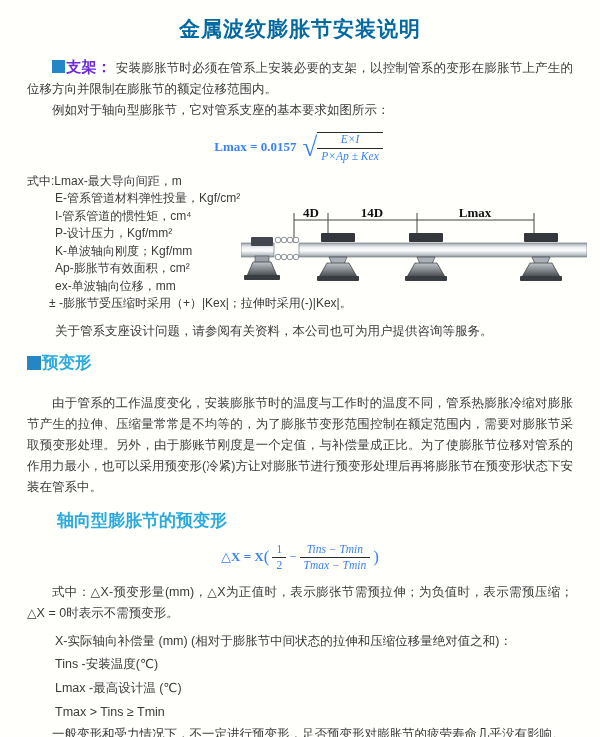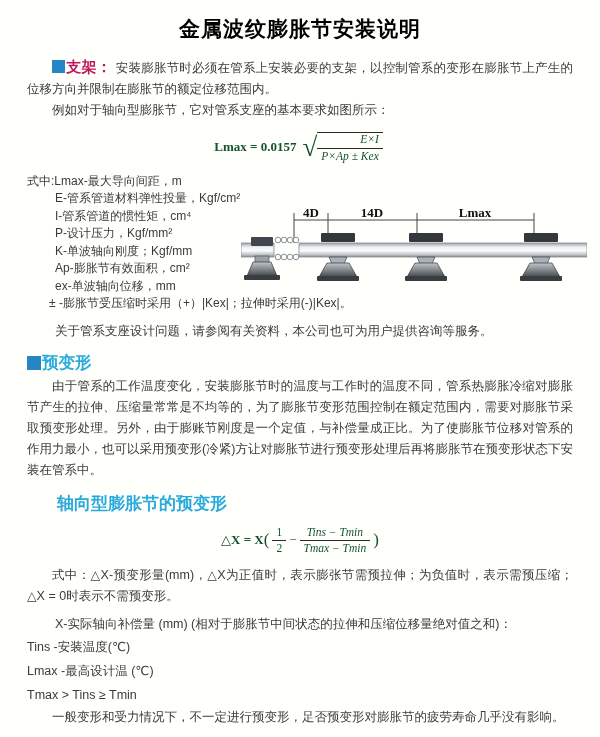--- a/index.html
+++ b/index.html
@@ -3,66 +3,66 @@
 <meta charset="utf-8">
 <style>
   html,body{margin:0;padding:0;}
   body{
     width:600px;height:737px;background:#fffffc;overflow:hidden;
     font-family:"Liberation Sans","DejaVu Sans",sans-serif;
     color:#3b3b3b;
   }
   .page{position:relative;width:600px;height:737px;box-sizing:border-box;padding:0 27px;}
   .title{
-    text-align:center;font-size:21px;font-weight:bold;color:#000000;
+    text-align:center;font-size:21px;font-weight:bold;color:#0369a1;
     margin:15px 0 13px;letter-spacing:1px;
   }
   .para{
     font-size:12.5px;line-height:21px;text-align:justify;
     margin:0;text-indent:2em;color:#3b3b3b;
   }
   .marker-sq{
     display:inline-block;width:13px;height:13px;background:#2486c4;
     vertical-align:-1px;margin-right:1px;
   }
-  .inline-head{color:#be185d;font-size:15px;font-weight:bold;margin-right:4px;}
-  .sec-head{margin:12px 0 2px;}
+  .inline-head{color:#6d28d9;font-size:15px;font-weight:bold;margin-right:4px;}
+  .sec-head{margin:12px 0 19px;}
   .sec-head .marker-sq{width:14px;height:14px;vertical-align:-2px;}
   .sec-head-text{color:#29aadd;font-size:16.5px;font-weight:bold;}
   .sub-blue{color:#29aadd;font-size:17px;font-weight:bold;margin:11px 0 6px;padding-left:30px;font-family:Liberation Serif, serif;}
   
   .formula-row{
     text-align:center;margin:11px 0 9px;
-    font-family:"Liberation Serif","DejaVu Serif",serif;color:#14532d;font-size:13px;
+    font-family:"Liberation Serif","DejaVu Serif",serif;color:#3b82f6;font-size:13px;
   }
   .f-bold{font-weight:bold;}
   .f-it{font-style:italic;}
   .radical{font-size:27px;font-weight:bold;vertical-align:middle;margin:0 -3px 0 6px;line-height:1;}
   .frac{
     display:inline-block;vertical-align:middle;text-align:center;
     font-size:11.5px;line-height:1.2;margin:0 3px;
   }
   .frac .num{display:block;border-bottom:1px solid #2a2a2a;padding:0 4px 1px;}
   .frac .den{display:block;padding:1px 4px 0;}
-  .root-frac{border-top:1.5px solid #2a2a2a;text-align:right;}
+  .root-frac{border-top:1.5px solid #2a2a2a;}
   .paren{font-size:17px;vertical-align:-1px;}
   
   .sec1-body{position:relative;margin-top:0;}
   .defs{font-size:12px;line-height:17.5px;}
   .def-line.ind{margin-left:28px;}
   .def-note-pm{font-size:12px;line-height:17.5px;margin-left:22px;}
   .def-note{font-size:12.5px;line-height:18px;margin:9px 0 0 28px;}
   .diagram{position:absolute;top:33px;right:-14px;}
   .diagram text{
     font-family:"Liberation Serif","DejaVu Serif",serif;
     font-weight:bold;font-size:13px;fill:#111;
   }
   
   .ind-line{font-size:12.5px;line-height:22px;margin-left:28px;}
-  .temp-line{font-size:12.5px;line-height:24px;}
+  .temp-line{font-size:12.5px;line-height:24px;margin-left:28px;}
   .mt6{margin-top:6px;}
 </style>
 </head>
 <body>
 
 <div class="page">
 
   <h1 class="title">金属波纹膨胀节安装说明</h1>
 
   <section>

